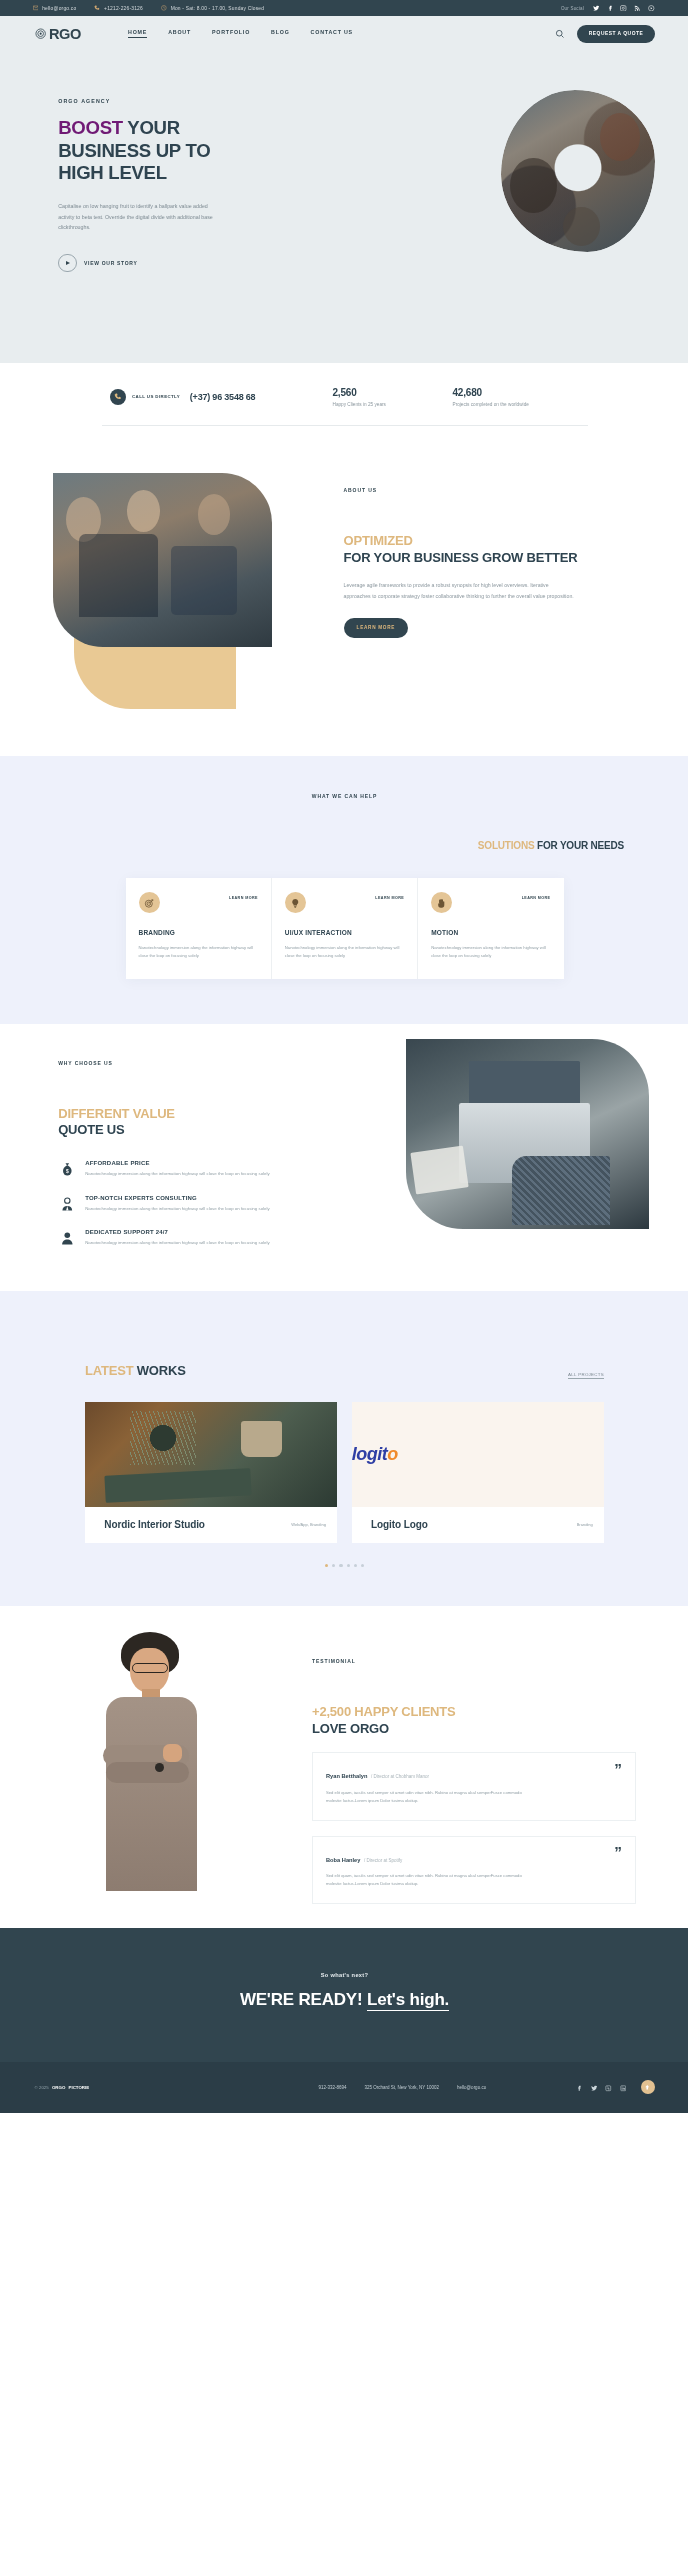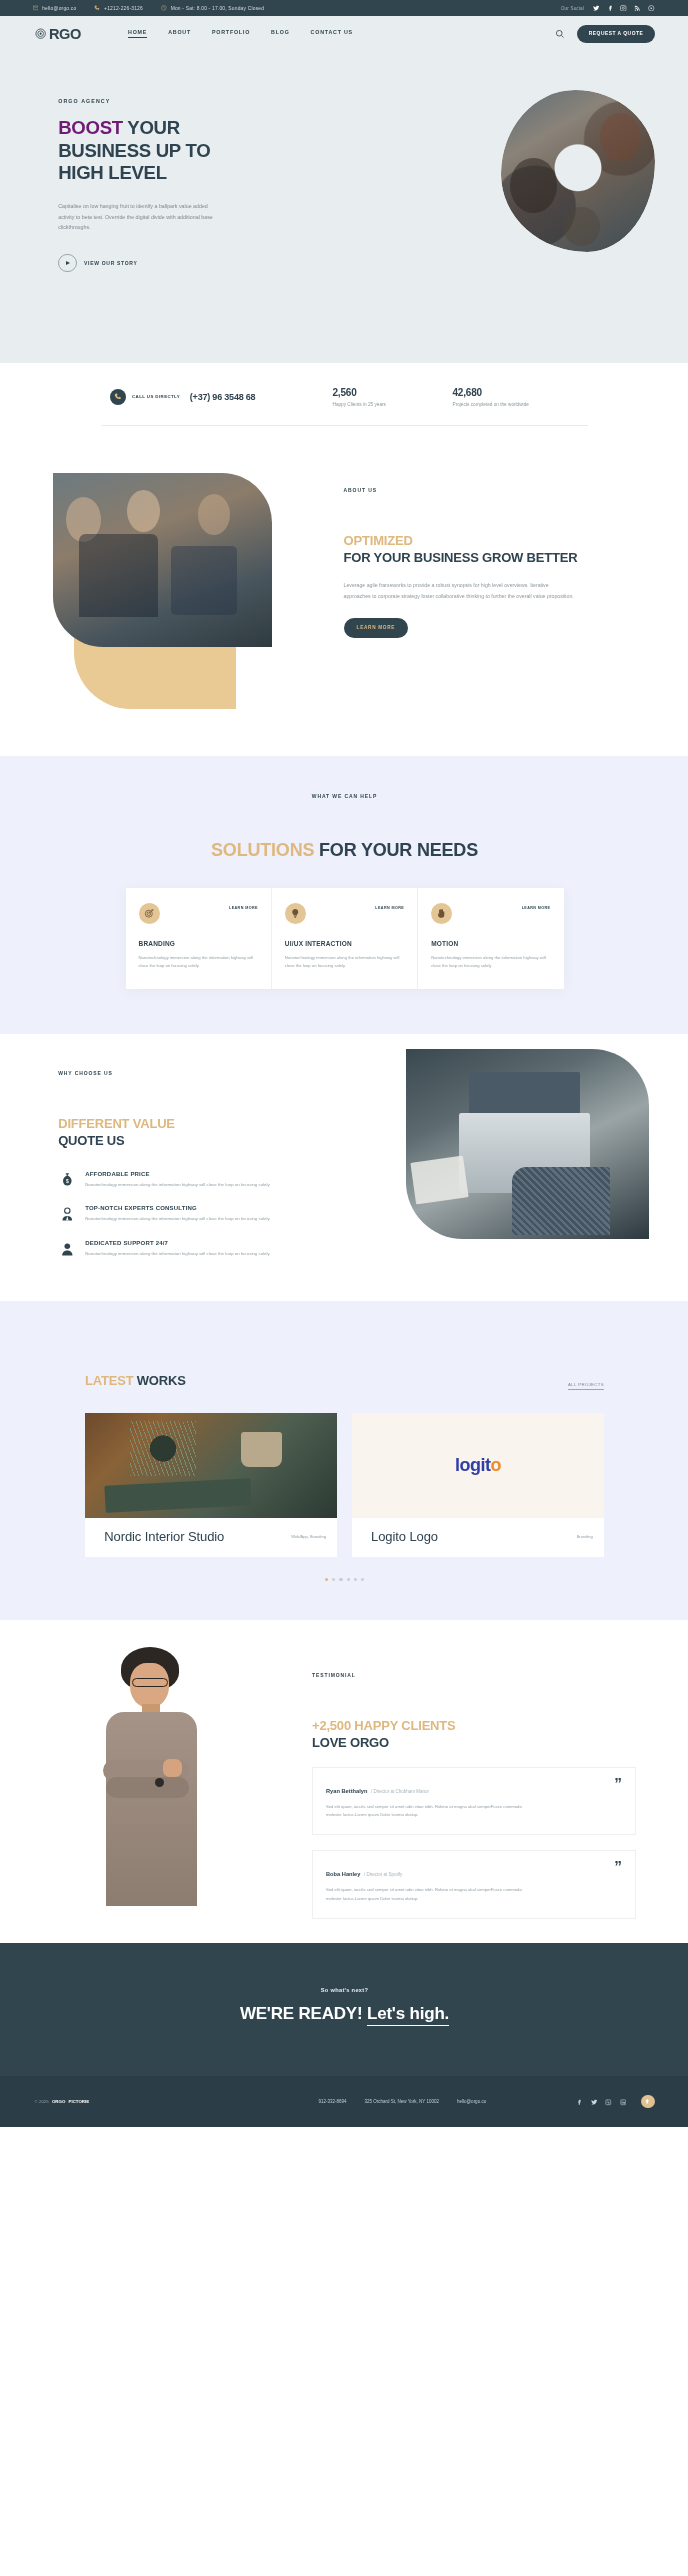--- a/index.html
+++ b/index.html
@@ -129,21 +129,21 @@
     display: inline-block; background: #31454f; color: #deb87e;
     font-size: 4.7px; font-weight: 700; letter-spacing: 0.7px;
     padding: 7.3px 13px; border-radius: 13px; border: none; cursor: pointer; margin-top: 16px;
     font-family: "Liberation Sans", sans-serif;
   }
 
   
   .solutions { background: #eef1fb; padding: 37px 0 45px; }
   .center { text-align: center; }
   .sec-eyebrow.c { margin-bottom: 11.3px; }
-  h2.sec-title.big { font-size: 18px; }
+  h2.sec-title.big { font-size: 10px; text-align: right; }
   .cards { display: flex; margin-top: 26px; background: #fff; width: 438px; margin-left: auto; margin-right: auto; box-shadow: 0 1.6px 13px rgba(40,60,80,.05);}
   .card { flex: 1; padding: 14.6px 13px 18px; text-align: left; border-right: 0.8px solid #edf0f2;}
   .card:last-child { border-right: none; }
   .card-top { display: flex; align-items: flex-start; justify-content: space-between;}
   .card-ico { width: 21px; height: 21px; border-radius: 50%; background: #e4c596; display: flex; align-items: center; justify-content: center;}
   .card-lm { font-size: 3.7px; font-weight: 700; letter-spacing: 0.4px; color: #31454f; padding-top: 3.2px; cursor: pointer;}
   .card h3 { font-size: 6.5px; font-weight: 800; letter-spacing: 0.2px; color: #2f4450; margin-top: 16px;}
   .card p { font-size: 4.2px; line-height: 2.0; color: #93a0a7; margin-top: 7.3px;}
 
   
@@ -173,25 +173,25 @@
   .work-grid { display: flex; gap: 14.6px; margin-top: 23px; }
   .work { flex: 1; background: #fff; }
   .work-img { height: 105px; }
   .work-img.nordic {
     background: linear-gradient(135deg,#6b4a2c 0%, #8a6237 22%, #4e5e4f 60%, #2c3a33 100%);
     position: relative;
   }
   .work-img.nordic .nbook { position:absolute; left: 8%; bottom: 8%; width: 58%; height: 26%; background: #3f5246; border-radius: 1.6px; transform: rotate(-3deg);}
   .work-img.nordic .nplant { position:absolute; left: 18%; top: 8%; width: 26%; height: 52%; background: radial-gradient(circle,#2d3a31 30%, transparent 31%), repeating-linear-gradient(70deg,#7e8c6f 0 0.8px,transparent 0.8px 4px);}
   .work-img.nordic .nvase { position:absolute; right: 22%; top: 18%; width: 16%; height: 34%; background: #b8a98c; border-radius: 3.2px 3.2px 8px 8px;}
-  .work-img.logito { background: #faf4ee; display: flex; align-items: center; justify-content: center;}
+  .work-img.logito { background: #faf4ee; display: flex; align-items: center;  font-style: italic;}
   .logito-word { font-size: 18px; font-weight: 800; letter-spacing: -0.5px; color: #2f3fa5;}
   .logito-word .o2 { color: #f08a2b; }
   .work-meta { display: flex; align-items: center; justify-content: space-between; padding: 11.3px 11.3px 13px;}
-  .work-meta .t { font-size: 13px; font-weight: 400; letter-spacing: -0.1px; color: #2f4450; padding-left: 8px;}
+  .work-meta .t { font-size: 10px; font-weight: 700; letter-spacing: -0.1px; color: #2f4450; padding-left: 8px;}
   .work-meta .c { font-size: 4px; color: #93a0a7; }
   .dots { display: flex; gap: 4px; justify-content: center; margin-top: 21px; }
   .dot { width: 3.2px; height: 3.2px; border-radius: 50%; background: #c6cfd8; cursor: pointer;}
   .dot.on { background: #deb87e; }
 
   
   .testi { background: #fff; padding: 36px 0 0; }
   .testi .container { display: flex; width: 583px; align-items: flex-start;}
   .testi-left { width: 243px; position: relative; height: 251px; }
   .person { position: absolute; left: 32px; top: -9.7px; width: 150px; height: 259px;}

